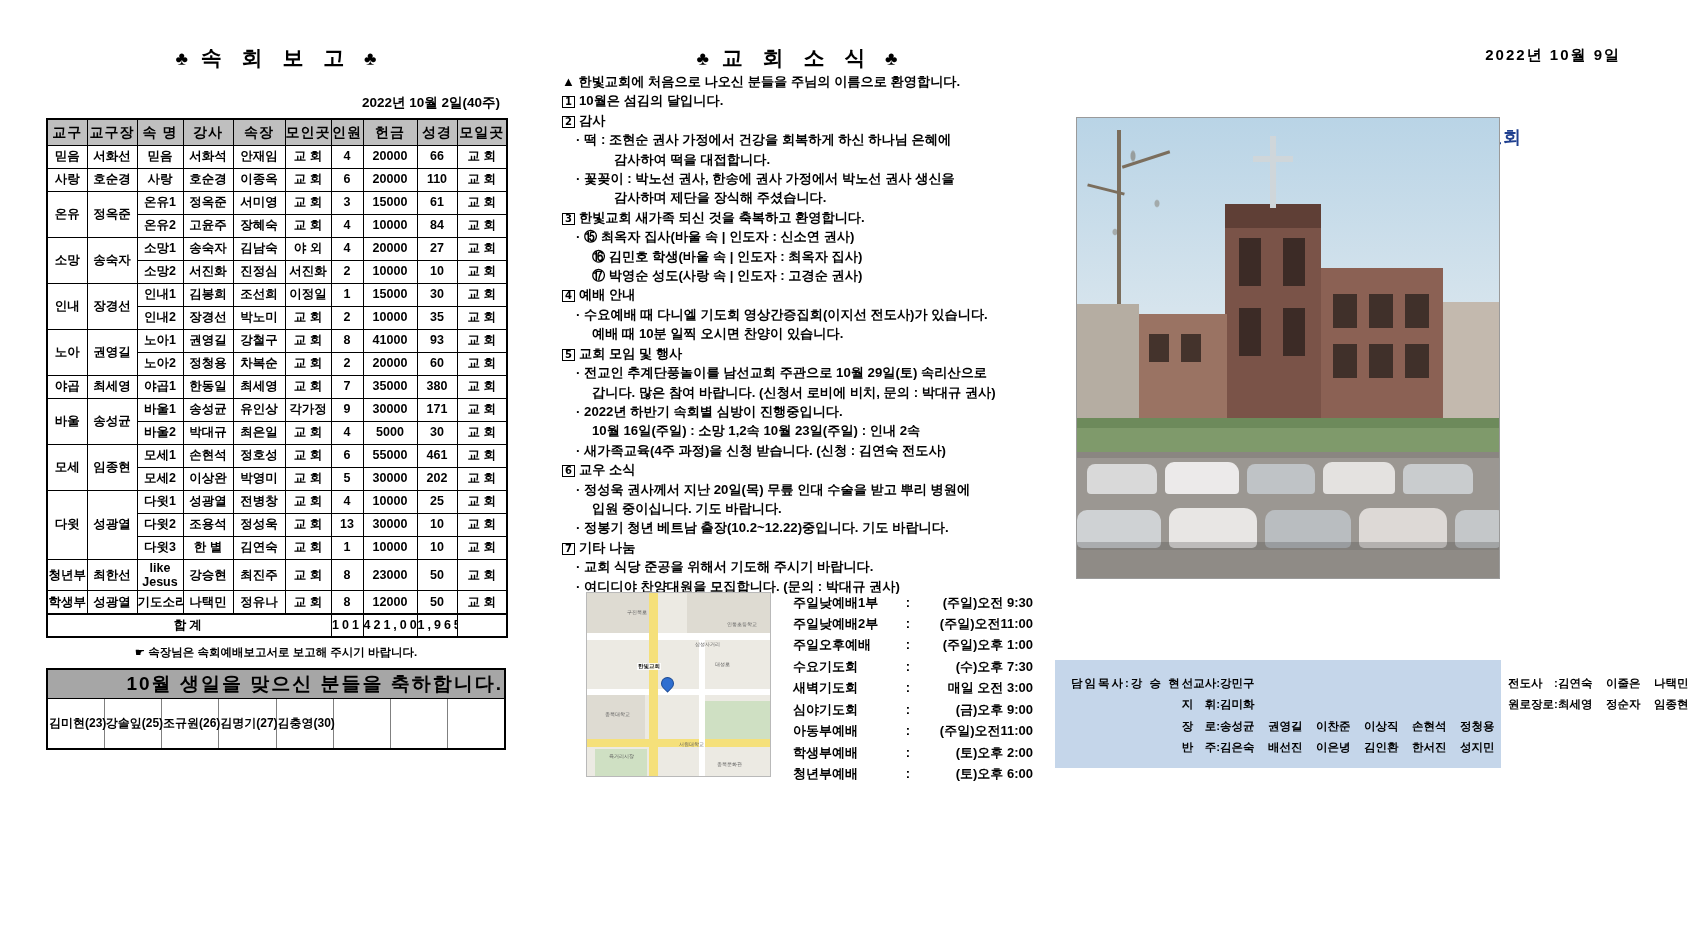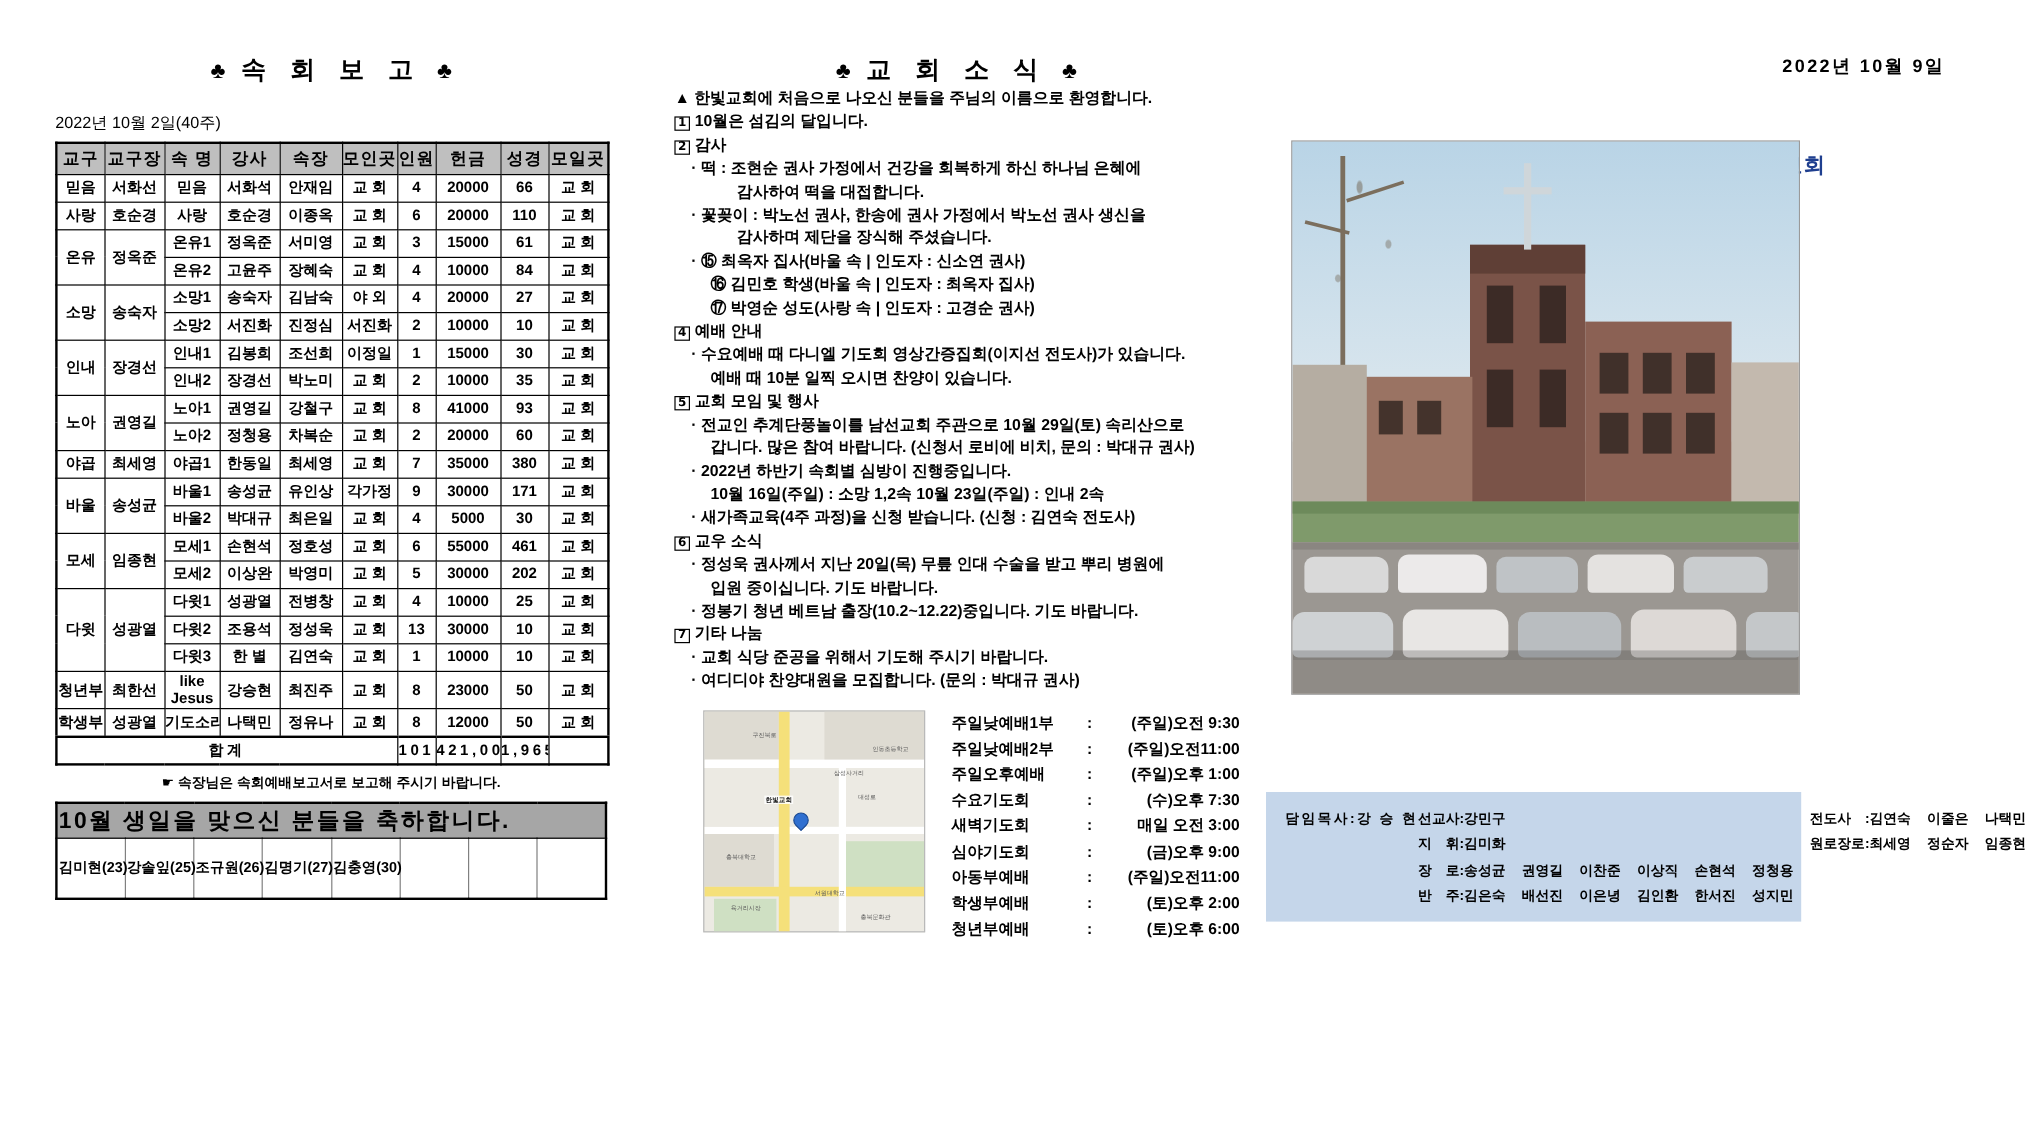--- a/index.html
+++ b/index.html
@@ -23,22 +23,23 @@
     font-size: 21px;
     font-weight: bold;
     letter-spacing: 7px;
     color: #000;
     margin: 14px 0 0 0;
     white-space: nowrap;
   }
   .sec-title .club { letter-spacing: 0; font-size: 19px; }
 
   .date-line {
+    text-align: right;
     font-size: 13.5px;
-    font-weight: normal;
+    font-weight: bold;
     margin: 22px 6px 6px 0;
   }
 
   table.grid {
     border-collapse: collapse;
     width: 100%;
     table-layout: fixed;
   }
   table.grid th, table.grid td {
     border: 1px solid #000;
@@ -77,21 +78,21 @@
 
   table.bday {
     border-collapse: collapse;
     width: 100%;
     table-layout: fixed;
     border: 2px solid #000;
   }
   table.bday .bday-head {
     background: #a6a6a6;
     border: 1px solid #000;
-    text-align: left;
+    text-align: right;
     font-size: 19px;
     font-weight: bold;
     height: 30px;
     letter-spacing: 2px;
   }
   table.bday td.bcell {
     border: 1px solid #808080;
     text-align: center;
     vertical-align: middle;
     font-size: 12px;
@@ -474,20 +475,21 @@
       <span class="club">♣</span>
     </div>
     <div class="news-body" id="newsbody">
         <p class="news-item"><span class="tri">▲ </span><span>한빛교회에 처음으로 나오신 분들을 주님의 이름으로 환영합니다.</span></p>
         <p class="news-item"><span class="num" style="border: 1px solid rgb(0, 0, 0); padding: 0px 2px; margin-right: 4px; font-size: 10px; line-height: 1; display: inline-block;">1</span><span>10월은 섬김의 달입니다.</span></p>
         <p class="news-item"><span class="num" style="border: 1px solid rgb(0, 0, 0); padding: 0px 2px; margin-right: 4px; font-size: 10px; line-height: 1; display: inline-block;">2</span><span>감사</span></p>
         <p class="news-item indent1"><span>· </span><span>떡 : 조현순 권사 가정에서 건강을 회복하게 하신 하나님 은혜에</span></p>
         <p class="news-item indent3"><span>감사하여 떡을 대접합니다.</span></p>
         <p class="news-item indent1"><span>· </span><span>꽃꽂이 : 박노선 권사, 한송에 권사 가정에서 박노선 권사 생신을</span></p>
         <p class="news-item indent3"><span>감사하며 제단을 장식해 주셨습니다.</span></p>
+        <p class="news-item"><span class="num" style="border: 1px solid rgb(0, 0, 0); padding: 0px 2px; margin-right: 4px; font-size: 10px; line-height: 1; display: inline-block;">3</span><span>한빛교회 새가족 되신 것을 축복하고 환영합니다.</span></p>
         <p class="news-item indent1"><span>· </span><span>⑮ 최옥자 집사(바울 속 | 인도자 : 신소연 권사)</span></p>
         <p class="news-item indent2"><span>⑯ 김민호 학생(바울 속 | 인도자 : 최옥자 집사)</span></p>
         <p class="news-item indent2"><span>⑰ 박영순 성도(사랑 속 | 인도자 : 고경순 권사)</span></p>
         <p class="news-item"><span class="num" style="border: 1px solid rgb(0, 0, 0); padding: 0px 2px; margin-right: 4px; font-size: 10px; line-height: 1; display: inline-block;">4</span><span>예배 안내</span></p>
         <p class="news-item indent1"><span>· </span><span>수요예배 때 다니엘 기도회 영상간증집회(이지선 전도사)가 있습니다.</span></p>
         <p class="news-item indent2"><span>예배 때 10분 일찍 오시면 찬양이 있습니다.</span></p>
         <p class="news-item"><span class="num" style="border: 1px solid rgb(0, 0, 0); padding: 0px 2px; margin-right: 4px; font-size: 10px; line-height: 1; display: inline-block;">5</span><span>교회 모임 및 행사</span></p>
         <p class="news-item indent1"><span>· </span><span>전교인 추계단풍놀이를 남선교회 주관으로 10월 29일(토) 속리산으로</span></p>
         <p class="news-item indent2"><span>갑니다. 많은 참여 바랍니다. (신청서 로비에 비치, 문의 : 박대규 권사)</span></p>
         <p class="news-item indent1"><span>· </span><span>2022년 하반기 속회별 심방이 진행중입니다.</span></p>

